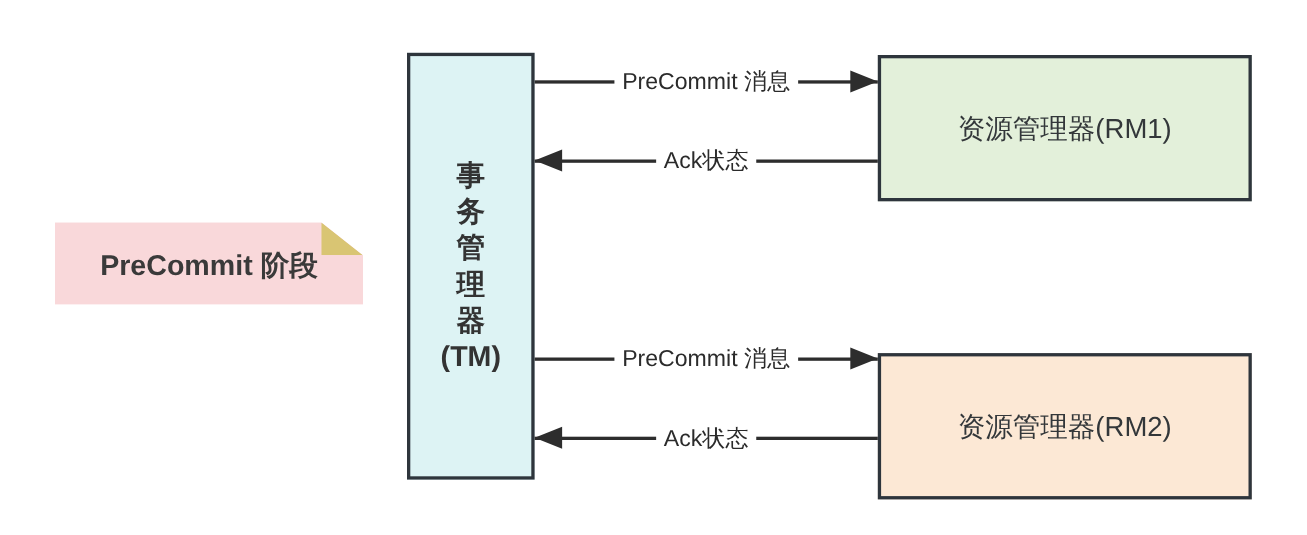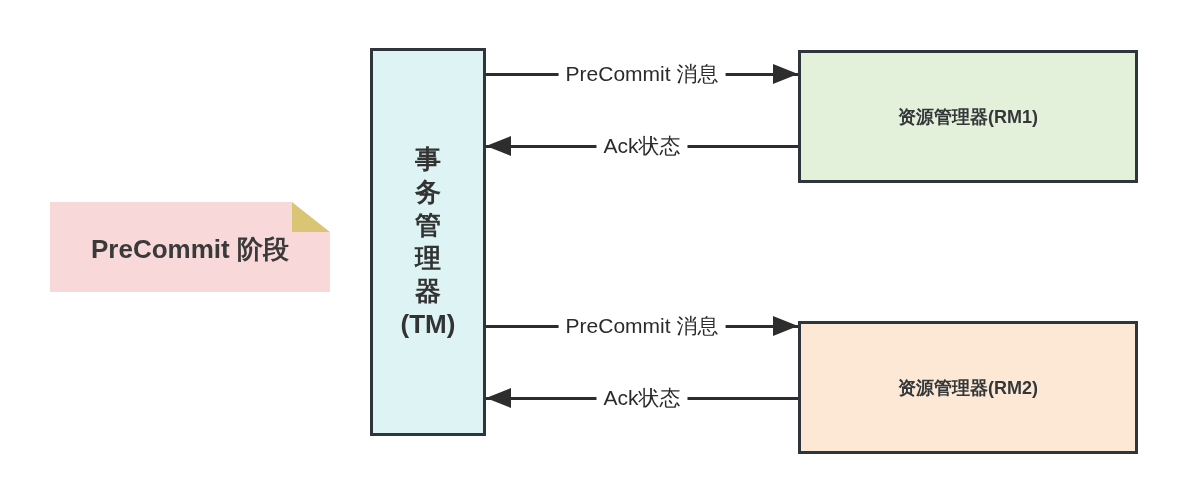--- a/index.html
+++ b/index.html
@@ -10,21 +10,21 @@
     background: #ffffff;
     overflow: hidden;
     font-family: "Liberation Sans", sans-serif;
     color: #333333;
   }
 
   
   .note {
     position: absolute;
     left: 50px; top: 202px;
-    width: 280px; height: 90px;
+    width: 280px; height: 75px;
     background: #f9d8da;
     clip-path: polygon(0 0, calc(100% - 38px) 0, 100% 30px, 100% 100%, 0 100%);
     display: flex; align-items: center; justify-content: center;
   }
   .note-fold {
     position: absolute;
     right: 0; top: 0;
     width: 38px; height: 30px;
     background: #d9c573;
     clip-path: polygon(0 0, 100% 100%, 0 100%);
@@ -47,21 +47,21 @@
     background: #ddf3f4;
     flex-direction: column;
   }
   .tm-line {
     font-size: 26px; font-weight: 700; line-height: 33px;
     color: #333333; white-space: nowrap;
   }
   .rm-box { width: 340px; height: 133px; left: 798px; }
   .rm1-box { top: 50px;  background: #e3f0da; }
   .rm2-box { top: 321px; background: #fce8d5; }
-  .rm-label { font-size: 18px; font-weight: 700; color: #33373a; white-space: nowrap; }
+  .rm-label { font-size: 25px; font-weight: 400; color: #33373a; white-space: nowrap; }
 
   
   .arrow { position: absolute; left: 486px; width: 312px; height: 0; }
   .arrow-a1 { top: 74px; }
   .arrow-a2 { top: 146px; }
   .arrow-a3 { top: 326px; }
   .arrow-a4 { top: 398px; }
   .shaft {
     position: absolute; left: 0; right: 0; top: -1.5px;
     height: 3px; background: #2d2d2d;

